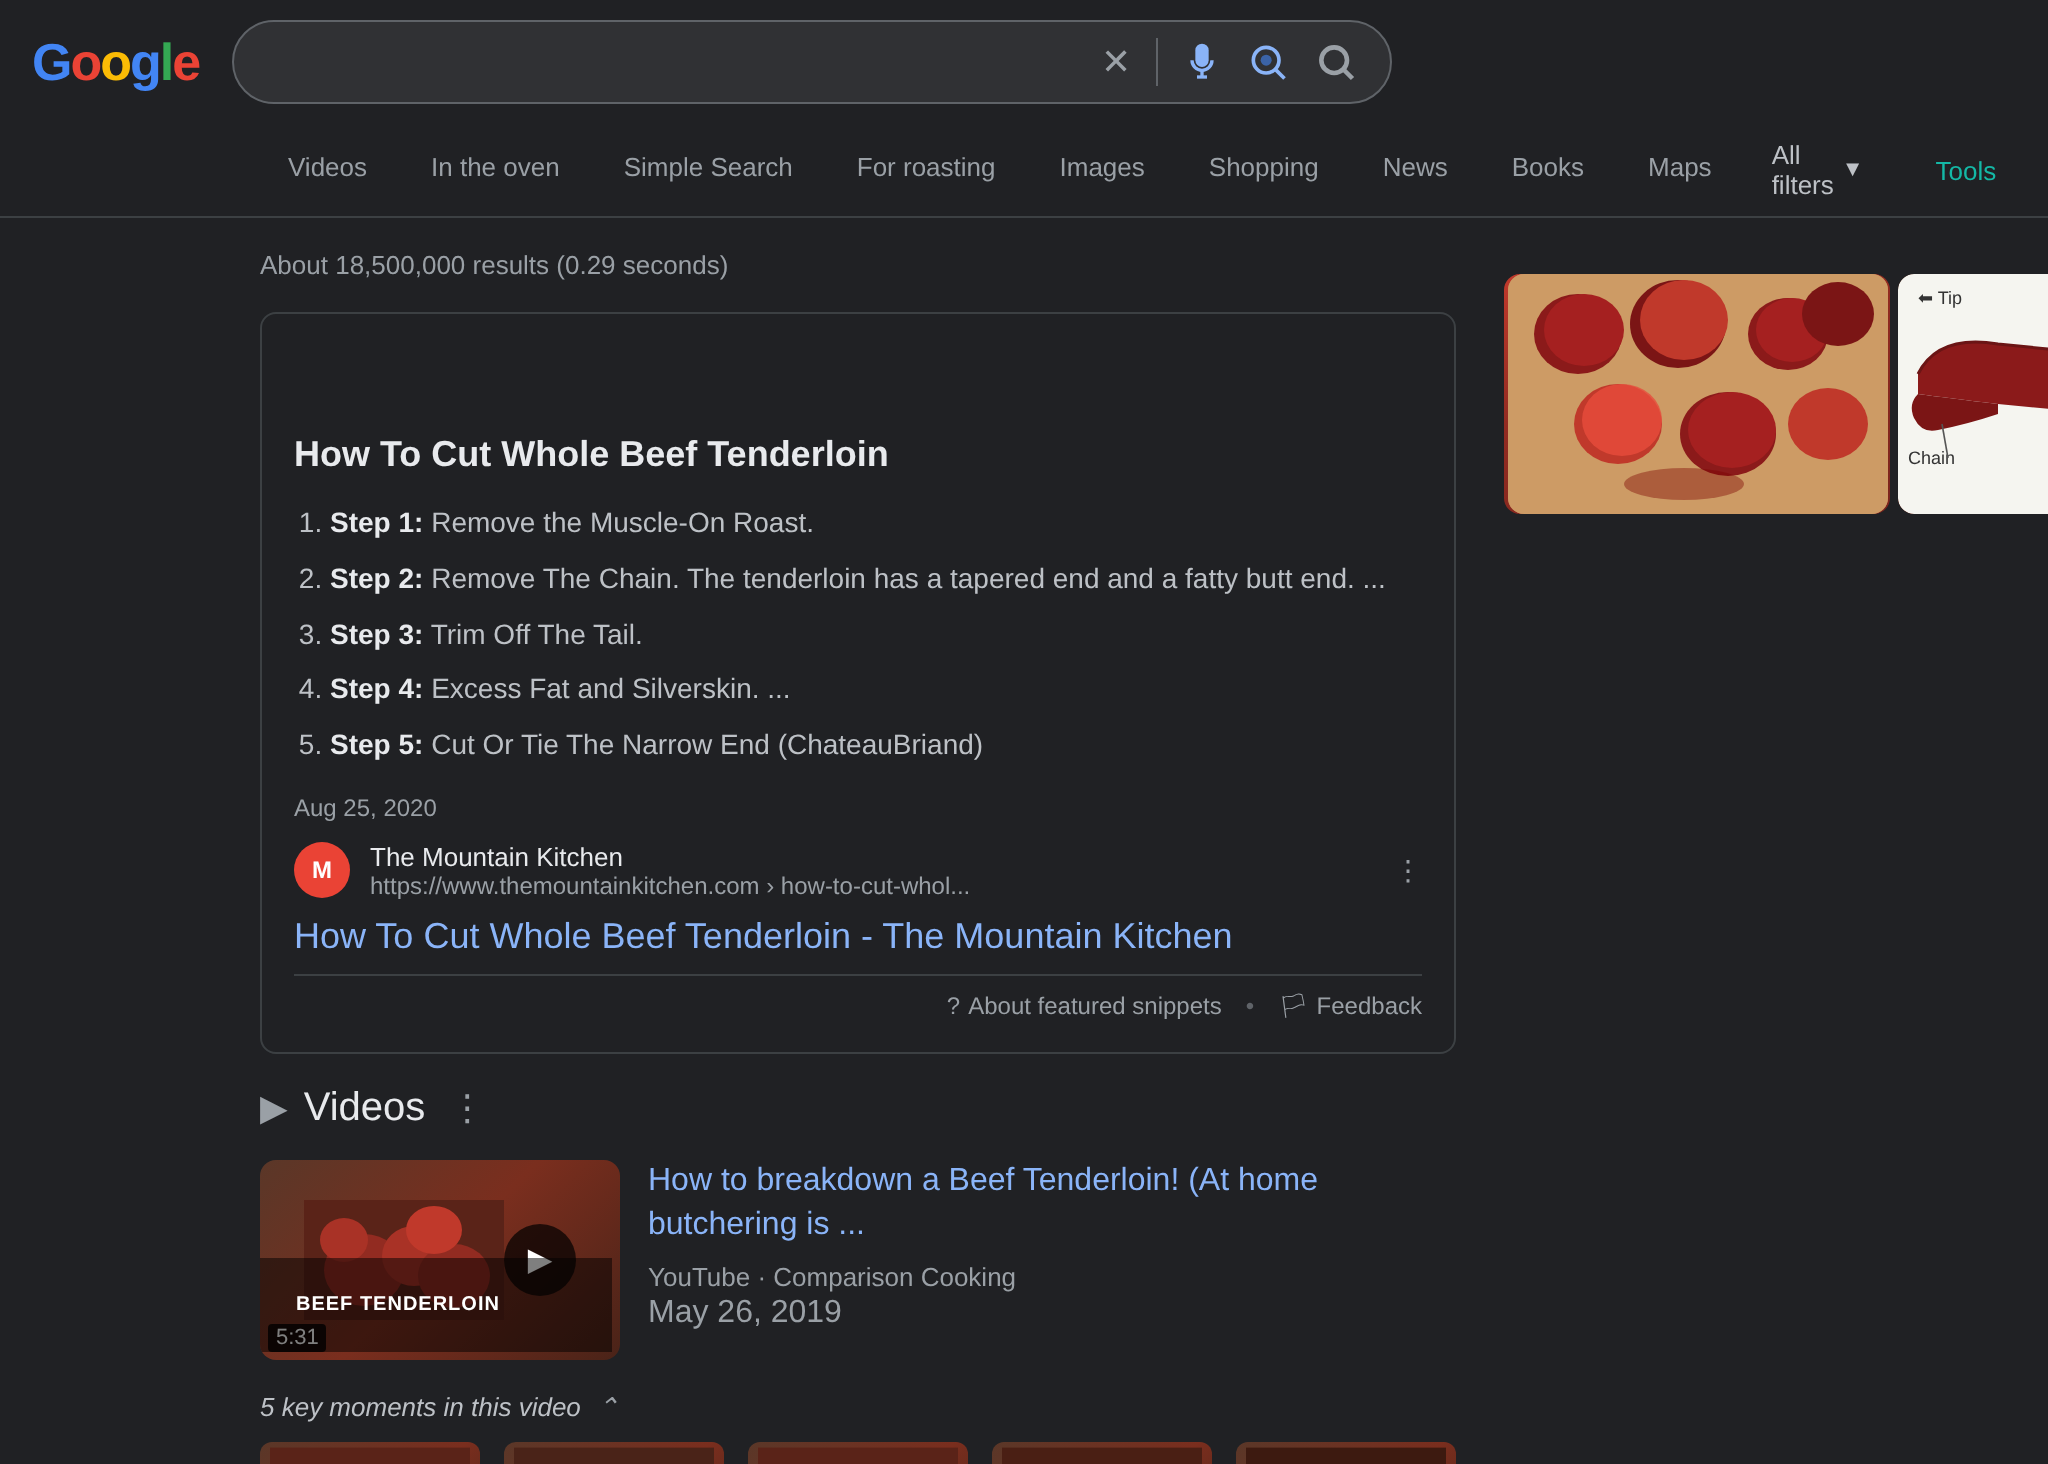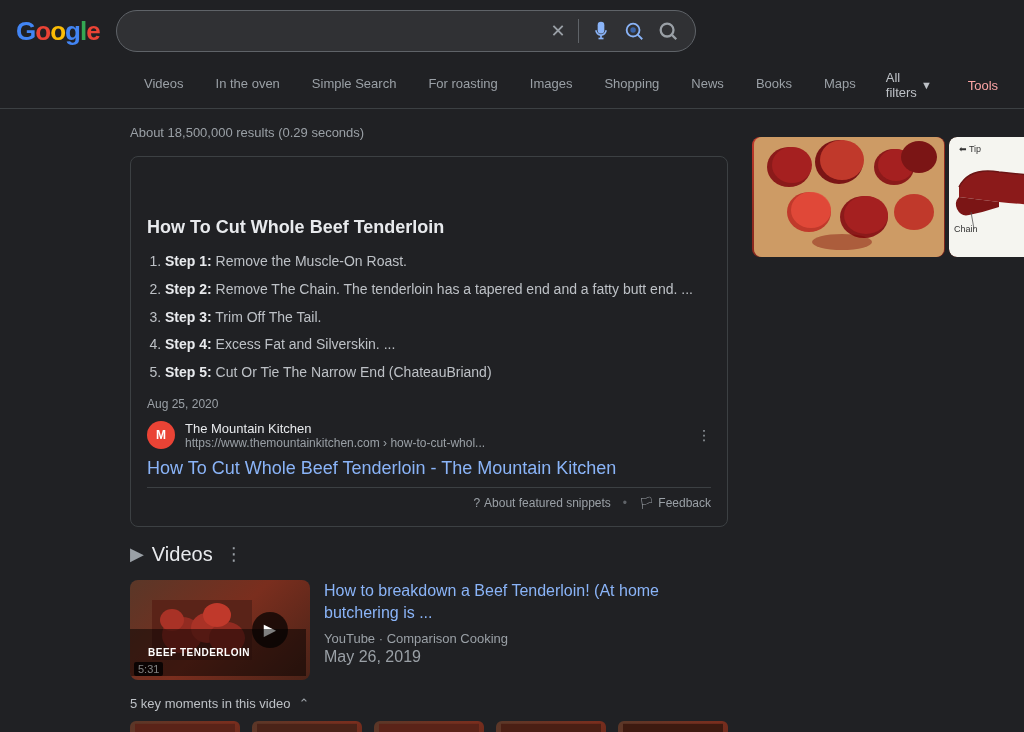--- a/index.html
+++ b/index.html
@@ -108,21 +108,21 @@
       display: flex;
       align-items: center;
       gap: 4px;
       color: #bdc1c6;
       font-size: 13px;
       cursor: pointer;
       padding: 8px 12px;
       border-radius: 4px;
     }
     .tools-btn {
-      color: #fca5a5;
+      color: #14b8a6;
       font-size: 13px;
       cursor: pointer;
       padding: 8px 12px;
       border-radius: 4px;
     }
 
     
     .main-content {
       display: flex;
       padding: 16px 130px 0;
@@ -336,20 +336,21 @@
     }
 
     
     .key-moments-header {
       display: flex;
       align-items: center;
       gap: 8px;
       color: #bdc1c6;
       font-size: 13px;
       margin-bottom: 10px;
+      font-style: italic;
     }
     .chevron-up {
       color: #9aa0a6;
       cursor: pointer;
     }
     .moments-grid {
       display: flex;
       gap: 12px;
       flex-wrap: nowrap;
       overflow-x: auto;

